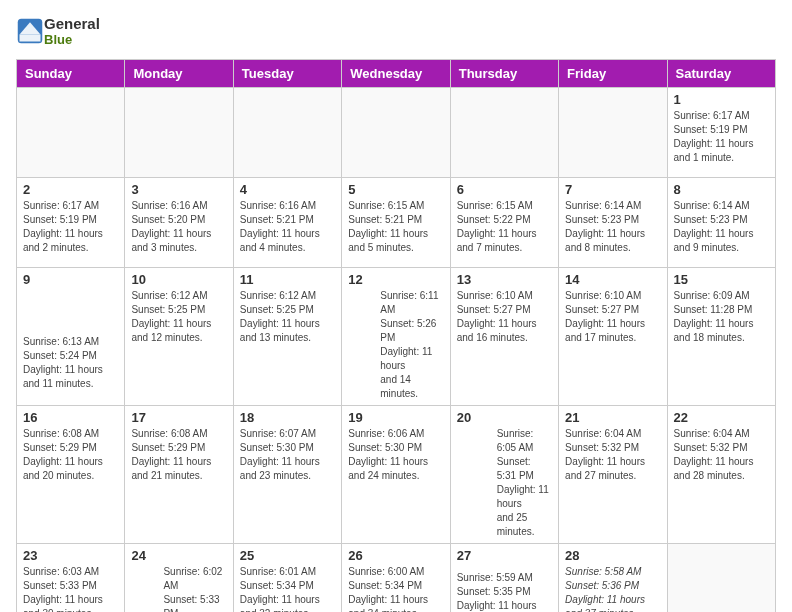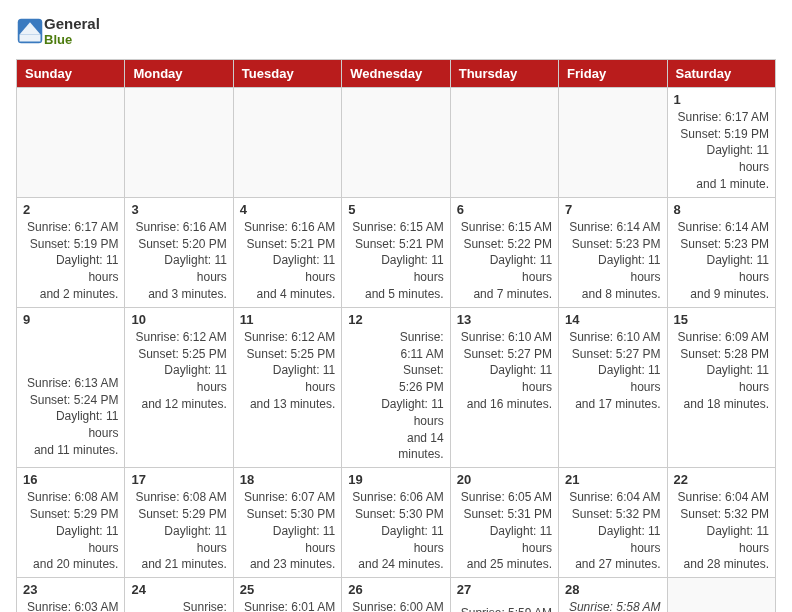--- a/index.html
+++ b/index.html
@@ -36,21 +36,21 @@
     .subtitle {
       font-size: 16px;
       color: #555;
     }
     .calendar-table {
       width: 100%;
       border-collapse: collapse;
       table-layout: fixed;
     }
     .calendar-table th {
-      background-color: #b91c1c;
+      background-color: #a21caf;
       color: #fff;
       font-size: 13px;
       font-weight: bold;
       text-align: left;
       padding: 6px 8px;
       border: 1px solid #ccc;
     }
     .calendar-table td {
       border: 1px solid #ccc;
       vertical-align: top;
@@ -59,24 +59,23 @@
       color: #333;
       height: 90px;
     }
     .day-number {
       font-size: 13px;
       font-weight: bold;
       display: block;
       margin-bottom: 2px;
     }
     .day-info {
-      font-size: 12px;
+      font-size: 10px;
       line-height: 1.4;
       color: #444;
-      text-align: right;
     }
     .empty-cell {
       background: #f9f9f9;
     }
   </style>
 </head>
 <body>
 
 <div class="header-section">
   <div class="logo">
@@ -214,21 +213,21 @@
         <td>
           <span class="day-number">14</span>
           <div class="day-info" style="white-space: pre-line;">Sunrise: 6:10 AM
 Sunset: 5:27 PM
 Daylight: 11 hours
 and 17 minutes.</div>
         </td>
         <td>
           <span class="day-number">15</span>
           <div class="day-info" style="white-space: pre-line;">Sunrise: 6:09 AM
-Sunset: 5:28 PM
+Sunset: 11:28 PM
 Daylight: 11 hours
 and 18 minutes.</div>
         </td>
       </tr>
       <tr>
         <td>
           <span class="day-number">16</span>
           <div class="day-info" style="white-space: pre-line;">Sunrise: 6:08 AM
 Sunset: 5:29 PM
 Daylight: 11 hours
@@ -250,21 +249,21 @@
         </td>
         <td>
           <span class="day-number">19</span>
           <div class="day-info" style="white-space: pre-line;">Sunrise: 6:06 AM
 Sunset: 5:30 PM
 Daylight: 11 hours
 and 24 minutes.</div>
         </td>
         <td>
           <span class="day-number">20</span>
-          <div class="day-info" style="white-space: pre-line;">Sunrise: 6:05 AM
+          <div class="day-info" style="white-space: pre-line; margin-left: 40px;">Sunrise: 6:05 AM
 Sunset: 5:31 PM
 Daylight: 11 hours
 and 25 minutes.</div>
         </td>
         <td>
           <span class="day-number">21</span>
           <div class="day-info" style="white-space: pre-line;">Sunrise: 6:04 AM
 Sunset: 5:32 PM
 Daylight: 11 hours
 and 27 minutes.</div>

